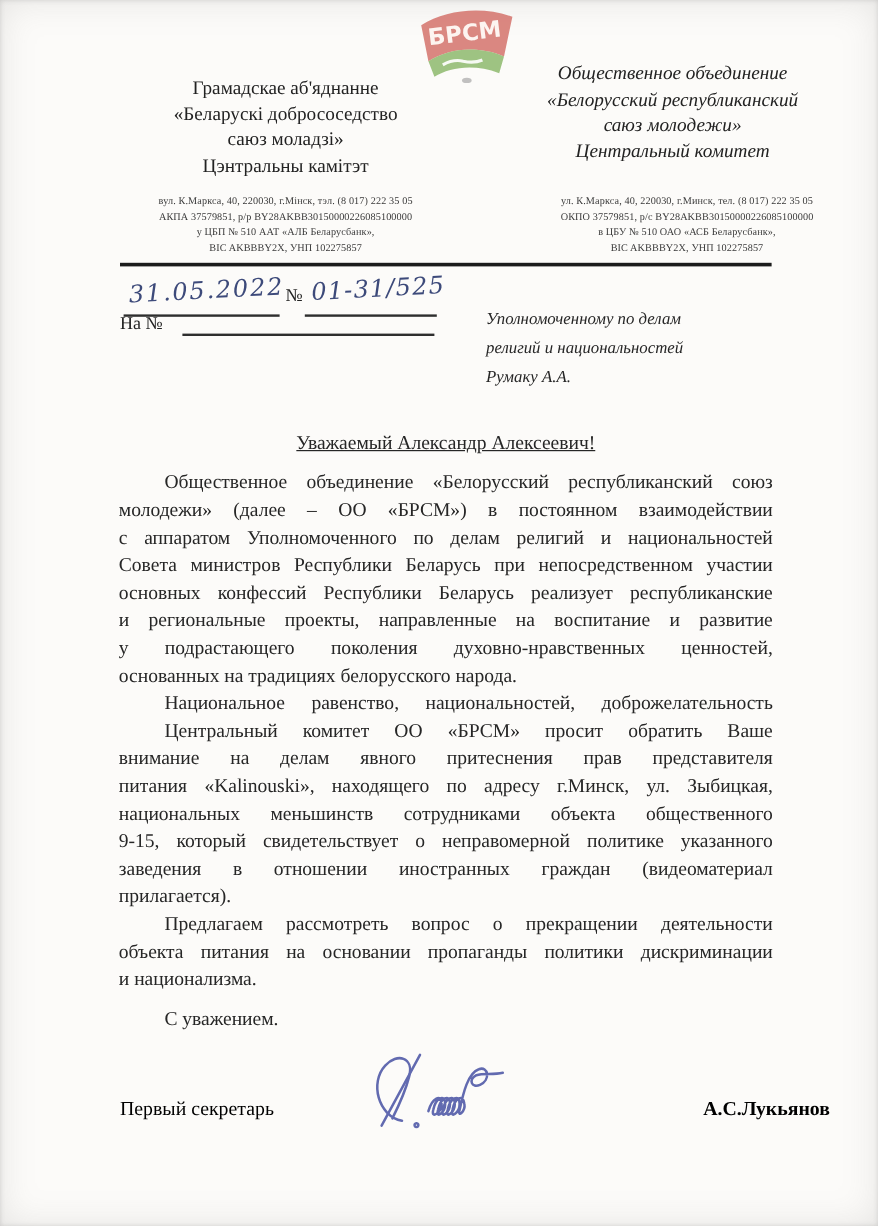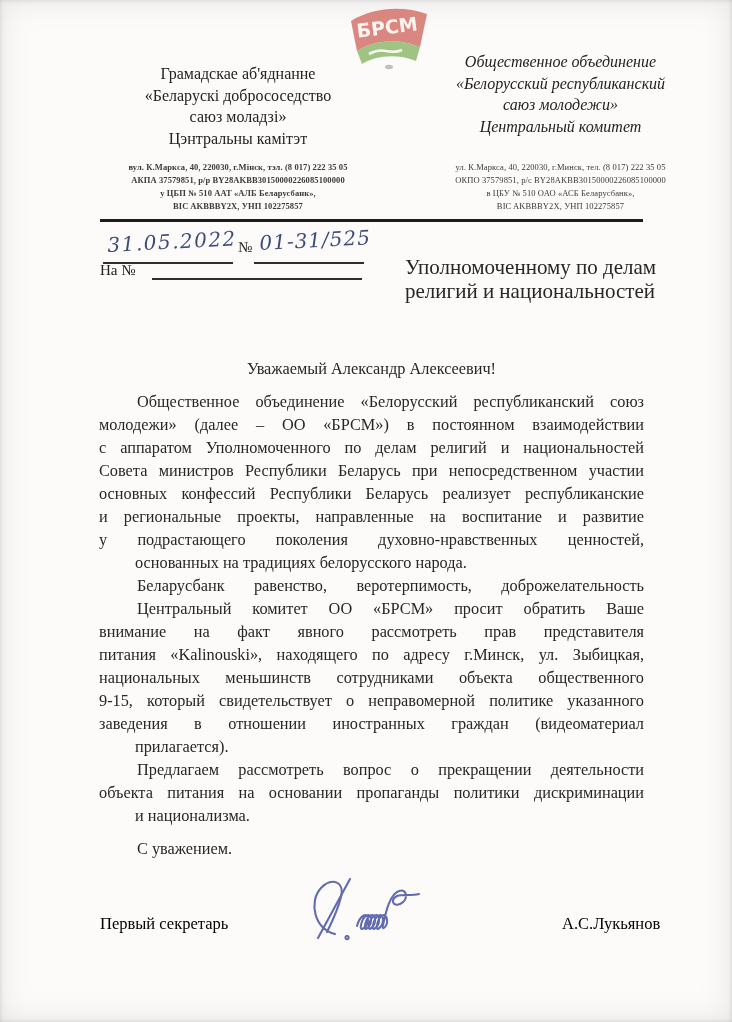--- a/index.html
+++ b/index.html
@@ -16,26 +16,26 @@
   
   .org-details{font-size:8.5px;line-height:13px;text-align:center;color:#3a3a3a;letter-spacing:.1px;}
   .rule{background:#1c1c1c;height:2.5px;}
   
   .hand{font-family:"DejaVu Serif", serif;font-style:italic;color:#3d4a7a;}
   .hand-date{font-size:20px;letter-spacing:1.5px;transform:rotate(-3deg);transform-origin:left bottom;}
   .hand-num{font-size:20px;letter-spacing:1px;transform:rotate(-3deg);transform-origin:left bottom;}
   .uline{height:1.5px;background:#2e2e2e;}
   .printed{font-size:15px;color:#222;}
   
-  .addressee{font-size:21px;line-height:24px;color:#262626;}
+  .addressee{font-size:14px;line-height:24px;color:#262626;font-style:italic;}
   
   .letter-body{width:545px;font-size:16.3px;line-height:23px;color:#262626;}
-  .salutation{text-align:center;margin-bottom:10px;}
+  .salutation{text-align:center;margin-bottom:10px;text-decoration:underline;}
   .jline{text-align:justify;text-align-last:justify;white-space:normal;}
-  .jline.last{text-align-last:left;margin-left:36px;}
+  .jline.last{text-align-last:left;}
   .jline.indent{text-indent:38px;}
   .closing{margin-top:10px;padding-left:38px;}
   .sig-text{font-size:16.5px;color:#000000;}
 </style>
 </head>
 <body>
 
 <div class="page">
 
   <div class="abs" style="left:342px;top:5px;width:92px;height:66px;">
@@ -55,65 +55,66 @@
     <div>Цэнтральны камітэт</div>
   </div>
 
   <div class="abs org-name soft" style="left:413px;top:51px;width:295px;font-style:italic;">
     <div>Общественное объединение</div>
     <div>«Белорусский республиканский</div>
     <div>саюз молодежи»</div>
     <div>Центральный комитет</div>
   </div>
 
-  <div class="abs org-details soft" style="left:83px;top:161px;width:310px;font-weight:bold;">
+  <div class="abs org-details soft" style="left:83px;top:161px;width:310px;">
     <div>вул. К.Маркса, 40, 220030, г.Мінск, тэл. (8 017) 222 35 05</div>
     <div>АКПА 37579851, р/р BY28AKBB30150000226085100000</div>
     <div>у ЦБП № 510 ААТ «АЛБ Беларусбанк»,</div>
     <div>BIC AKBBBY2X, УНП 102275857</div>
   </div>
 
-  <div class="abs org-details soft" style="left:408px;top:161px;width:305px;">
+  <div class="abs org-details soft" style="left:420px;top:161px;width:305px;">
     <div>ул. К.Маркса, 40, 220030, г.Минск, тел. (8 017) 222 35 05</div>
     <div>ОКПО 37579851, р/с BY28AKBB30150000226085100000</div>
     <div>в ЦБУ № 510 ОАО «АСБ Беларусбанк»,</div>
     <div>BIC AKBBBY2X, УНП 102275857</div>
   </div>
 
   <div class="abs rule" style="left:100px;top:219px;width:543px;"></div>
 
   <div class="abs hand hand-date" style="left:108px;top:233px;">31.05.2022</div>
   <div class="abs uline" style="left:103px;top:262px;width:130px;"></div>
   <div class="abs printed" style="left:238px;top:239px;">№</div>
   <div class="abs hand hand-num" style="left:260px;top:231px;">01-31/525</div>
   <div class="abs uline" style="left:254px;top:262px;width:110px;"></div>
   <div class="abs printed" style="left:100px;top:262px;">На №</div>
   <div class="abs uline" style="left:152px;top:278px;width:210px;"></div>
 
   <div class="abs addressee soft" style="left:405px;top:255px;width:280px;">
     <div>Уполномоченному по делам</div>
     <div>религий и национальностей</div>
+    <div>Румаку А.А.</div>
   </div>
 
   <div class="abs letter-body soft" style="left:99px;top:357px;">
     <div class="salutation">Уважаемый Александр Алексеевич!</div>
 
     <div class="jline indent">Общественное объединение «Белорусский республиканский союз</div>
     <div class="jline">молодежи» (далее – ОО «БРСМ») в постоянном взаимодействии</div>
     <div class="jline">с аппаратом Уполномоченного по делам религий и национальностей</div>
     <div class="jline">Совета министров Республики Беларусь при непосредственном участии</div>
     <div class="jline">основных конфессий Республики Беларусь реализует республиканские</div>
     <div class="jline">и региональные проекты, направленные на воспитание и развитие</div>
     <div class="jline">у подрастающего поколения духовно-нравственных ценностей,</div>
     <div class="jline last">основанных на традициях белорусского народа.</div>
 
-    <div class="jline indent">Беларусбанк равенство, веротерпимость, доброжелательность</div>
+    <div class="jline indent">Национальное равенство, национальностей, доброжелательность</div>
 
     <div class="jline indent">Центральный комитет ОО «БРСМ» просит обратить Ваше</div>
-    <div class="jline">внимание на факт явного рассмотреть прав представителя</div>
+    <div class="jline">внимание на делам явного притеснения прав представителя</div>
     <div class="jline">питания «Kalinouski», находящего по адресу г.Минск, ул. Зыбицкая,</div>
     <div class="jline">национальных меньшинств сотрудниками объекта общественного</div>
     <div class="jline">9-15, который свидетельствует о неправомерной политике указанного</div>
     <div class="jline">заведения в отношении иностранных граждан (видеоматериал</div>
     <div class="jline last">прилагается).</div>
 
     <div class="jline indent">Предлагаем рассмотреть вопрос о прекращении деятельности</div>
     <div class="jline">объекта питания на основании пропаганды политики дискриминации</div>
     <div class="jline last">и национализма.</div>
 
@@ -134,15 +135,15 @@
                  c2,-10 10,-14 10,-5 c0,7 -8,13 -6,5
                  c2,-10 10,-14 10,-5 c0,7 -8,13 -6,5
                  c2,-10 10,-14 10,-5 c0,7 -8,13 -6,5
                  c2,-10 9,-14 10,-5 c1,6 -6,12 -4,5
                  c3,-14 7,-31 16,-34 c8,-3 10,9 1,13 c-7,3 -10,-4 -3,-8
                  c6,-2 14,0 22,-2"></path>
       </g>
     </svg>
   </div>
 
-  <div class="abs sig-text soft" style="left:562px;top:914px;">А.С.Лукьянов</div>
+  <div class="abs sig-text soft" style="left:586px;top:914px;font-weight:bold;">А.С.Лукьянов</div>
 
 </div>
 
 </body></html>

